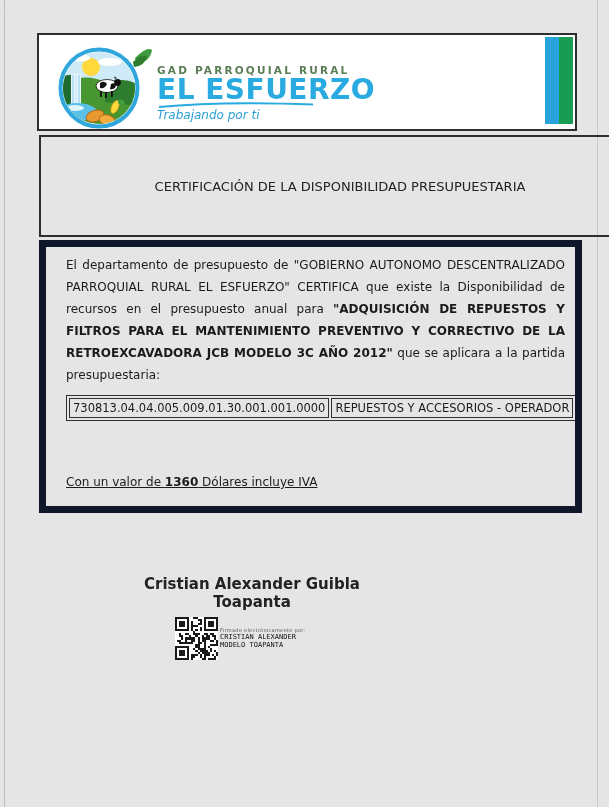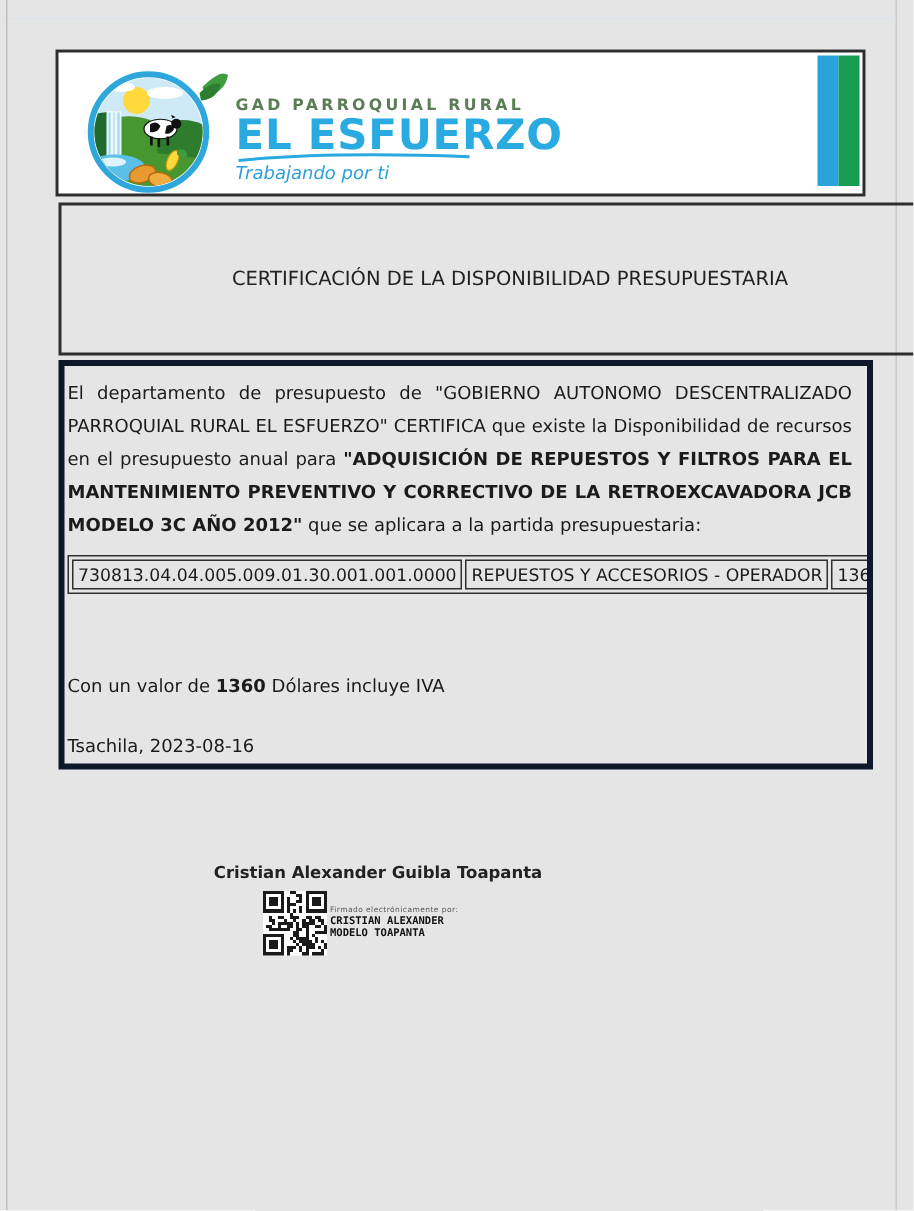--- a/index.html
+++ b/index.html
@@ -37,47 +37,47 @@
   .title-box {
     position:absolute; left:39px; top:135px; width:602px; height:102px;
     border:2px solid #2e2e2e; display:flex; flex-direction:column;
     align-items:center; justify-content:center; gap:2px;
   }
   .title-line { font-size:13px; color:#222; line-height:19px; text-align:center; }
 
   
   .body-box {
     position:absolute; left:39px; top:240px; width:543px; height:273px;
-    border:4px solid #0f172a; padding:7px 10px 0 2px; overflow:hidden;
+    border:7px solid #0f172a; padding:7px 10px 0 20px; overflow:hidden;
   }
   .body-para { font-size:12px; line-height:22px; text-align:justify; color:#1b1b1b; }
   .body-para b { font-weight:bold; }
 
   .cdp-table {
     width:100%; margin-top:9px;
     border-collapse:separate; border-spacing:2px;
     border:1px solid #2f2f2f;
     font-size:11.5px; color:#1b1b1b;
   }
   .cdp-table td { border:1px solid #2f2f2f; padding:2px 3px; white-space:nowrap; }
   .cdp-table td.amount { width:1%; }
 
-  .valor-line { margin-top:54px; font-size:12px; }
+  .valor-line { margin-top:54px; font-size:12px;text-decoration:underline; }
   .valor-line b { font-weight:bold; }
   .date-line { margin-top:26px; font-size:12px; }
 
   
   .signature { position:absolute; left:137px; top:575px; width:230px; }
-  .sig-name { font-size:11px; font-weight:bold; text-align:center; color:#222; }
+  .sig-name { font-size:15px; font-weight:bold; text-align:center; color:#222; }
   .sig-role { font-size:9px; text-align:center; color:#222; margin-top:1px; }
   .sig-stamp { display:flex; margin-top:6px; margin-left:38px; }
   .qr { width:43px; height:43px; flex:0 0 auto; }
   .firma-text { margin-left:2px; margin-top:10px; }
   .firma-caption { font-size:5px; color:#555; letter-spacing:0.3px; white-space:nowrap; }
-  .firma-name { font-family:"DejaVu Sans Mono","Liberation Mono",monospace; font-size:7px; font-weight:bold; line-height:8px; color:#111; white-space:nowrap; }
+  .firma-name { font-family:"DejaVu Sans Mono","Liberation Mono",monospace; font-size:7px; font-weight:normal; line-height:8px; color:#111; white-space:nowrap; }
 </style>
 </head>
 <body>
 
 <div class="page">
   <div class="edge-left"></div>
   <div class="edge-right"></div>
   <div class="edge-right2"></div>
   <div class="edge-top"></div>
 

